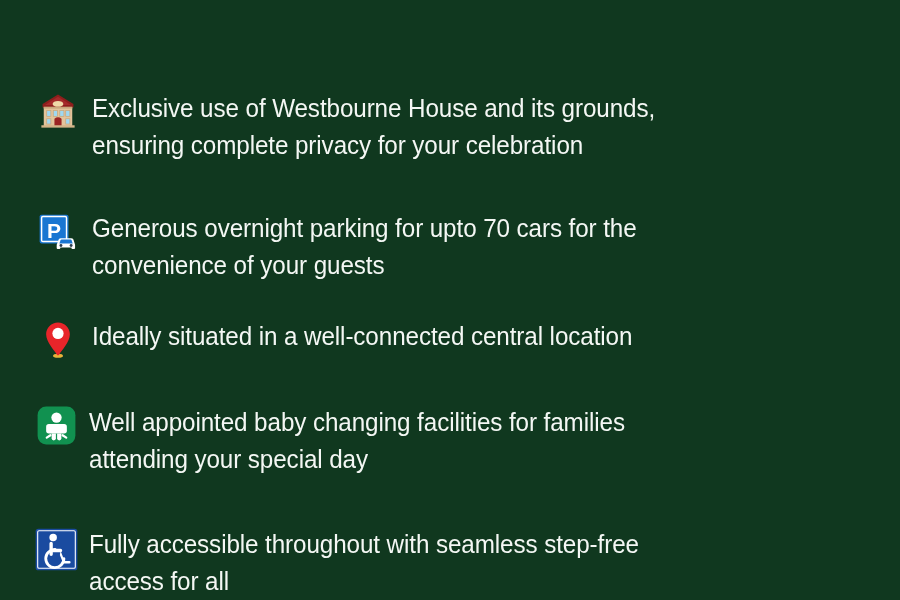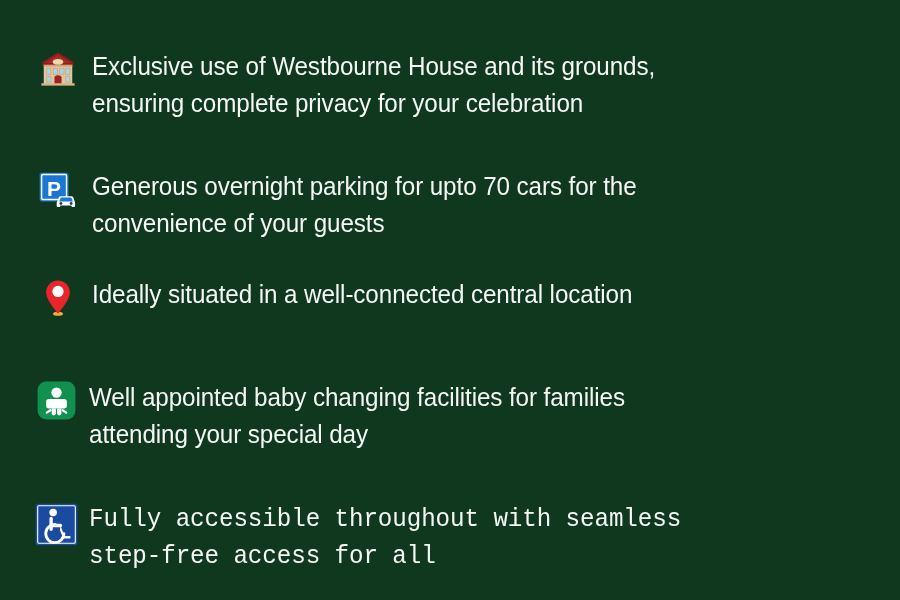--- a/index.html
+++ b/index.html
@@ -16,20 +16,21 @@
     color: #F4F7F4;
     -webkit-font-smoothing: antialiased;
   }
 
   .feature-panel {
     width: 772px;
     height: 600px;
     padding: 40px 24px 0 24px;
     display: flex;
     flex-direction: column;
+    justify-content: flex-end;
   }
 
   .feature-item {
     display: flex;
     align-items: flex-start;
     margin-bottom: 34px;
   }
 
   .feature-item:last-child { margin-bottom: 0; }
 
@@ -52,22 +53,22 @@
     transform-origin: left center;
   }
 
   
   .ico { display: block; }
 
   
   .item-0 { margin-top: 8px; }
   .item-1 { margin-top: 12px; }
   .item-2 { margin-top: 0; }
-  .item-3 { margin-top: 27px; }
-  .item-4 { margin-top: 14px; font-family: Liberation Mono, monospace; }
+  .item-3 { margin-top: 10px; }
+  .item-4 { margin-top: 14px; }
 
   .item-3 .icon-cell, .item-4 .icon-cell { flex: 0 0 65px; }
 </style>
 </head>
 <body style="background: rgb(16, 56, 31);">
 
 <div class="feature-panel">
 
   <div class="feature-item item-0">
     <div class="icon-cell">

